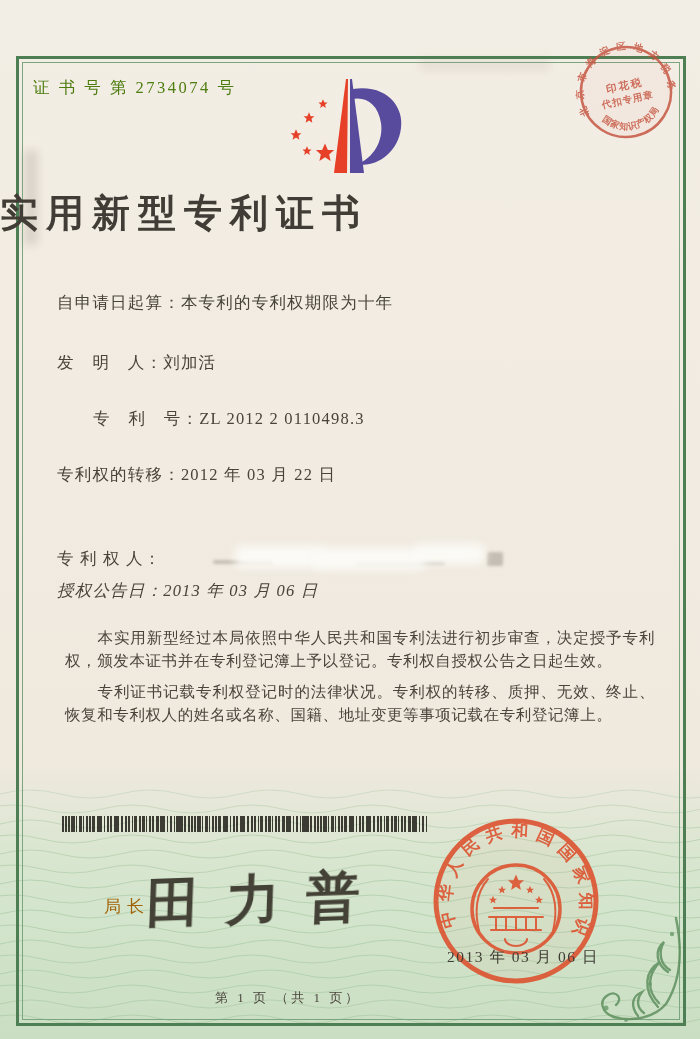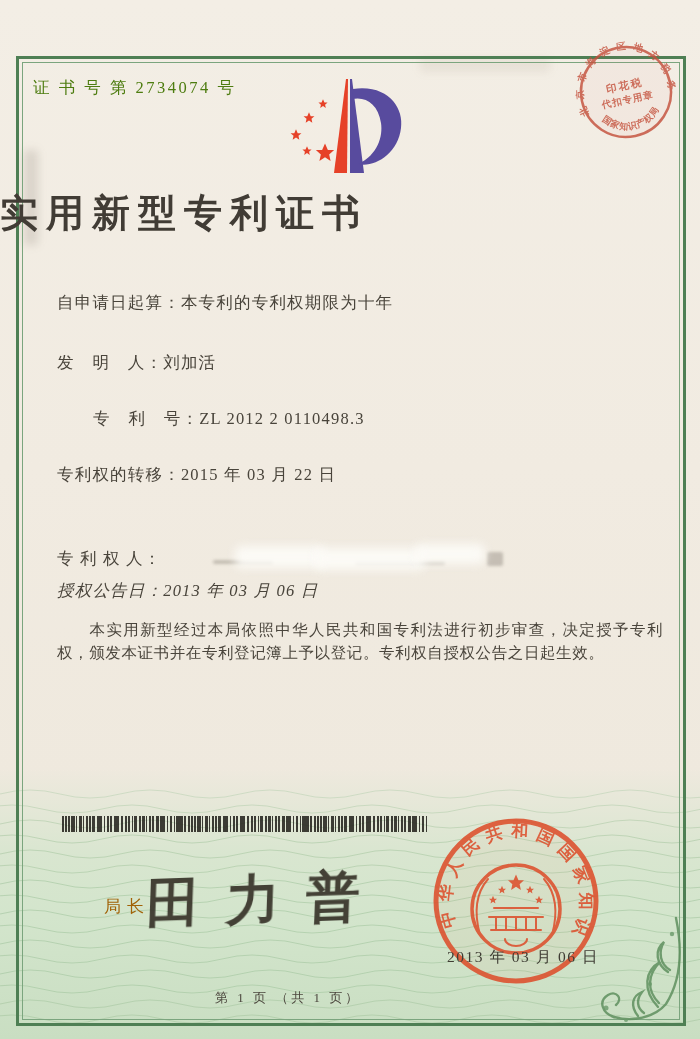--- a/index.html
+++ b/index.html
@@ -31,21 +31,21 @@
     letter-spacing:8px;color:#413c35;z-index:4;
   }
   .field-row{left:57px;font-size:16.5px;letter-spacing:1.2px;z-index:4;color:#49443b;white-space:nowrap;}
   .redact-wrap{position:absolute;left:148px;top:-4px;width:330px;height:30px;}
   .redact-blob{position:absolute;background:rgba(252,251,247,.95);filter:blur(5px);border-radius:6px;}
   .redact-residue{position:absolute;background:rgba(125,118,108,.38);filter:blur(1.5px);border-radius:2px;}
   .paras{
     left:57px;top:618px;width:606px;z-index:4;font-size:15.5px;line-height:23px;
     text-align:justify;color:#4a453c;letter-spacing:.6px;
   }
-  .paras p{margin:0;text-indent:2.1em;}
+  .paras p{margin:8px;text-indent:2.1em;}
   .paras p + p{margin-top:2px;}
   .barcode{
     left:62px;top:816px;width:366px;height:16px;z-index:4;opacity:.88;
     background-image:
       repeating-linear-gradient(90deg,#26251f 0 1.5px,transparent 1.5px 3.5px),
       repeating-linear-gradient(90deg,#26251f 0 1px,transparent 1px 6px),
       repeating-linear-gradient(90deg,#26251f 0 2px,transparent 2px 9px);
   }
   .director-label{left:104px;top:895px;font-size:17px;letter-spacing:6px;z-index:4;color:#a16207;}
   .director-sig{
@@ -154,39 +154,40 @@
 <div class="abs field-row" style="top:292px;">
   <span>自申请日起算：</span><span>本专利的专利权期限为十年</span>
 </div>
 <div class="abs field-row" style="top:352px;">
   <span>发　明　人：</span><span>刘加活</span>
 </div>
 <div class="abs field-row" style="top:408px;margin-left:36px;">
   <span>专　利　号：</span><span>ZL 2012 2 0110498.3</span>
 </div>
 <div class="abs field-row" style="top:464px;">
-  <span>专利权的转移：</span><span>2015 年 03 月 22 日</span>
+  <span>专利权的转移：</span><span>2012 年 03 月 22 日</span>
 </div>
 <div class="abs field-row" style="top:520px;margin-top:28px;">
   <span>专 利 权 人：</span><span></span>
   <span class="redact-wrap">
     <span class="redact-residue" style="left:8px;top:16px;width:60px;height:4px;"></span>
     <span class="redact-residue" style="left:150px;top:17px;width:90px;height:4px;"></span>
     <span class="redact-residue" style="left:282px;top:8px;width:16px;height:14px;"></span>
     <span class="redact-blob" style="left:30px;top:2px;width:90px;height:22px;"></span>
     <span class="redact-blob" style="left:110px;top:4px;width:110px;height:22px;"></span>
     <span class="redact-blob" style="left:210px;top:0;width:70px;height:20px;"></span>
   </span>
 </div>
 <div class="abs field-row" style="top:580px;font-style:italic;">
   <span>授权公告日：</span><span>2013 年 03 月 06 日</span>
 </div>
 
 <div class="abs paras">
   <p>本实用新型经过本局依照中华人民共和国专利法进行初步审查，决定授予专利权，颁发本证书并在专利登记簿上予以登记。专利权自授权公告之日起生效。</p>
+  <p>专利证书记载专利权登记时的法律状况。专利权的转移、质押、无效、终止、恢复和专利权人的姓名或名称、国籍、地址变更等事项记载在专利登记簿上。</p>
 </div>
 
 <div class="abs barcode"></div>
 
 <div class="abs director-label">局长</div>
 <div class="abs director-sig">田力普</div>
 
 <svg class="abs seal" width="172" height="172" viewBox="-86 -86 172 172">
   <g opacity=".88">
     <circle r="80" fill="rgba(235,90,55,.05)" stroke="#dd4f2c" stroke-width="5"></circle>

